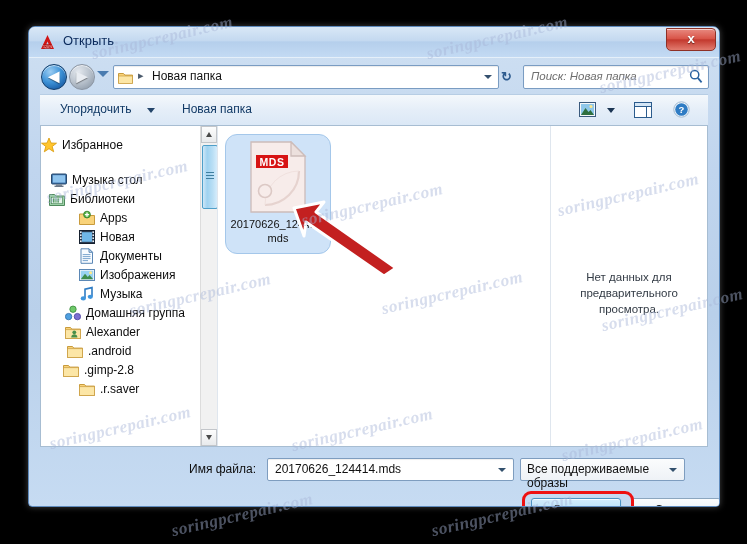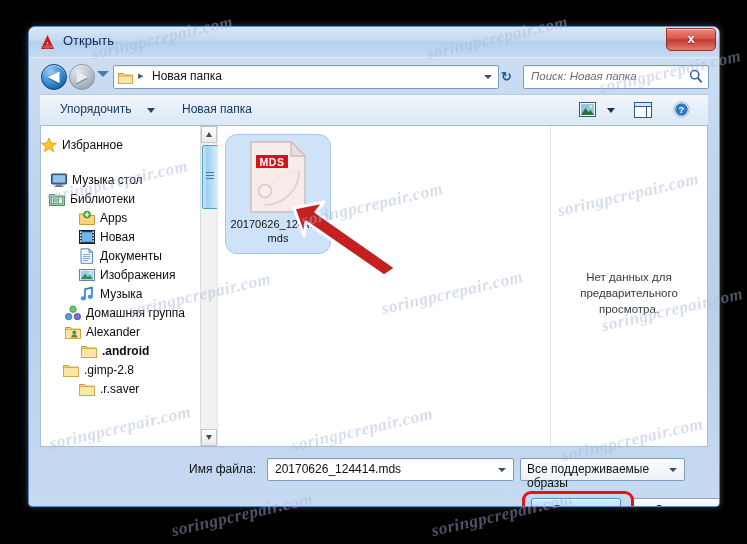--- a/index.html
+++ b/index.html
@@ -670,21 +670,21 @@
             </div>
             <div class="tree-item" style="padding-left: 24px;">
               <span class="ico"><svg width="16" height="16" viewBox="0 0 16 16">
                   <path d="M0.5 3.5 h5 l1.3 1.6 h8.7 v9.4 h-15 z" fill="#f9d37a" stroke="#c89b3d"></path>
                   <path d="M0.5 5.6 h15 v8.9 h-15 z" fill="#fce6a6" stroke="#c89b3d" stroke-width=".7"></path>
                   <circle cx="9.3" cy="8.3" r="1.9" fill="#4a8f4a"></circle>
                   <path d="M6.2 13.6 c0-2.2 1.6-3.3 3.1-3.3 s3.1 1.1 3.1 3.3 z" fill="#4a8f4a"></path>
                 </svg></span>
               <span>Alexander</span>
             </div>
-            <div class="tree-item" style="padding-left: 40px; font-weight: bold;">
+            <div class="tree-item" style="padding-left: 26px;">
               <span class="ico"><svg width="16" height="16" viewBox="0 0 16 16">
                   <path d="M0.5 3.5 h5 l1.3 1.6 h8.7 v9.4 h-15 z" fill="#f9d37a" stroke="#c89b3d"></path>
                   <path d="M0.5 5.6 h15 v8.9 h-15 z" fill="#fce6a6" stroke="#c89b3d" stroke-width=".7"></path>
                 </svg></span>
               <span>.android</span>
             </div>
             <div class="tree-item" style="padding-left: 22px;">
               <span class="ico"><svg width="16" height="16" viewBox="0 0 16 16">
                   <path d="M0.5 3.5 h5 l1.3 1.6 h8.7 v9.4 h-15 z" fill="#f9d37a" stroke="#c89b3d"></path>
                   <path d="M0.5 5.6 h15 v8.9 h-15 z" fill="#fce6a6" stroke="#c89b3d" stroke-width=".7"></path>

